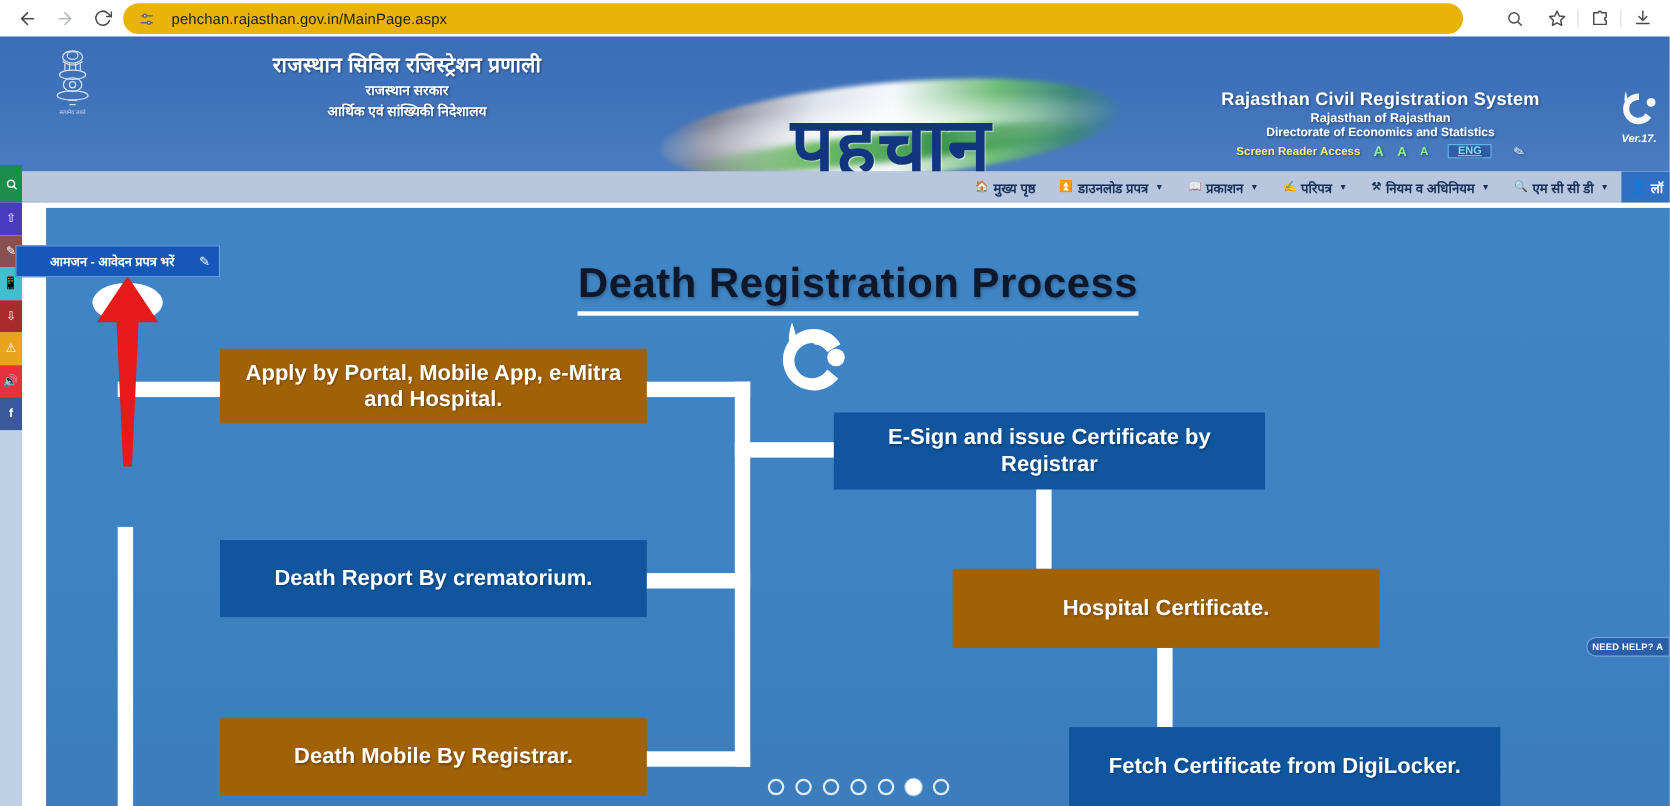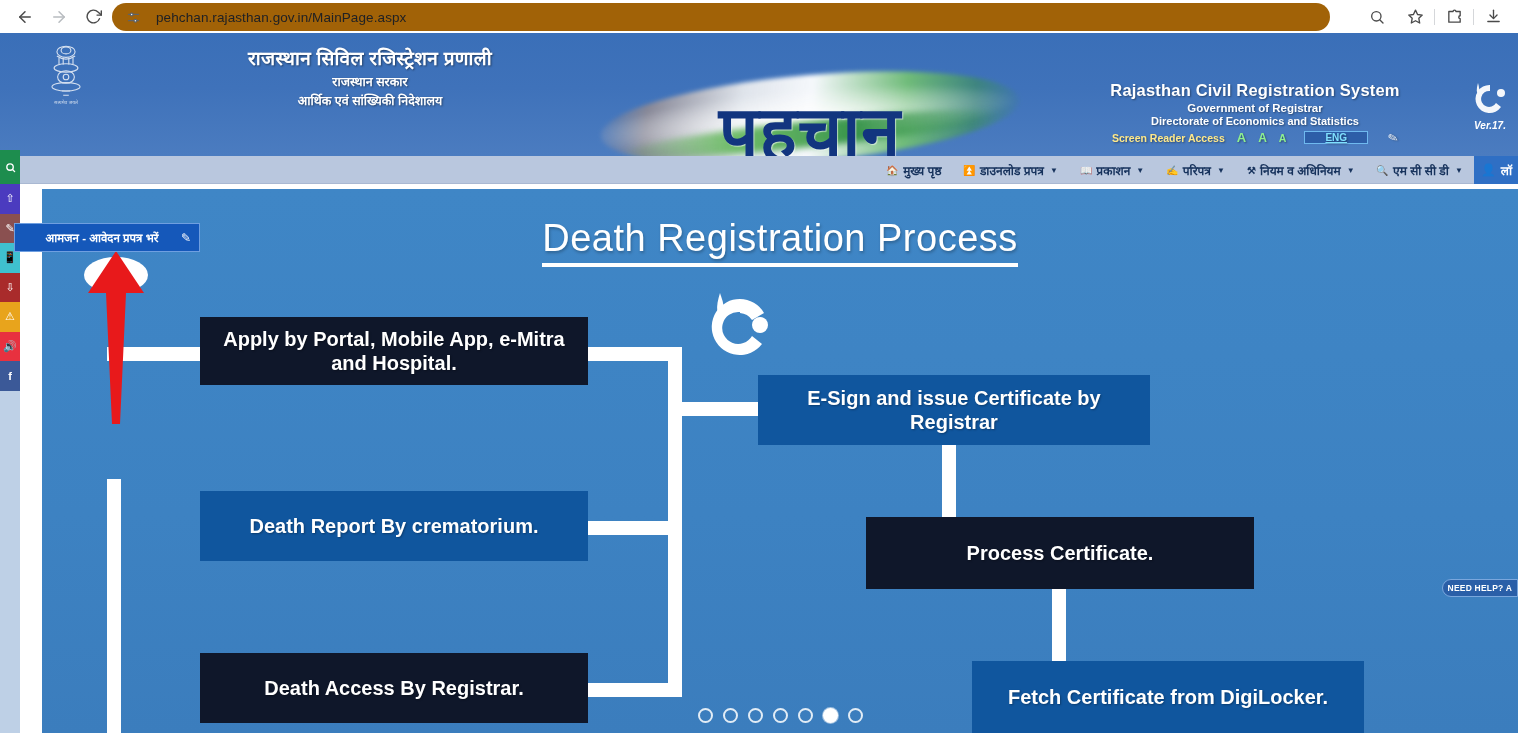--- a/index.html
+++ b/index.html
@@ -20,21 +20,21 @@
   .nav-btn {
     width: 34px; height: 33px;
     display: flex; align-items: center; justify-content: center;
     color: #4a4a4a;
   }
   .nav-btn svg { display: block; }
   .nav-back { margin-left: 8px; }
   .omnibox {
     position: absolute; left: 112px; top: 3px;
     width: 1218px; height: 28px;
-    background: #a16207;
+    background: #eab308;
     border-radius: 14px;
     display: flex; align-items: center;
   }
   .omnibox-icon {
     width: 26px; height: 26px; margin-left: 8px;
     display: flex; align-items: center; justify-content: center;
     color: #5f6368;
   }
   .omnibox-url {
     margin-left: 10px;
@@ -123,21 +123,21 @@
   .hdr-access {
     margin-top: 3px; display: flex; align-items: center;
     justify-content: center; gap: 12px; font-size: 10.5px;
   }
   .hdr-access .sra { color: #ffe98a; font-weight: bold; }
   .sz { color: #8ef08e; font-weight: bold; font-size: 12px; }
   .sz.s1 { font-size: 13px; }
   .sz.s3 { font-size: 10.5px; }
   .lang-pill {
     background: #2d5ea8; color: #7fe0ff; border: 1px solid #6fb9ef;
-    padding: 0 20px; font-size: 10px; font-weight: bold;
+    padding: 0 8px; font-size: 10px; font-weight: bold;
     text-decoration: underline; margin-left: 6px;
   }
   .pen-ico { margin-left: 8px; color: #e8eef7; font-size: 12px; transform: rotate(-15deg); }
 
   .hdr-far {
     position: absolute; right: 2px; top: 46px;
     width: 52px; text-align: center; color: #ffffff;
   }
   .hdr-far .ico { font-size: 40px; line-height: 38px; opacity: .95; }
   .hdr-far .ver { font-size: 10px; font-weight: bold; margin-top: -2px; font-style: italic; }
@@ -192,44 +192,44 @@
     width: 1476px; height: 544px;
     background: #3f86c6;
     overflow: hidden;
   }
   .slider-bg {
     position: absolute; inset: 0;
     background: linear-gradient(180deg,#3f86c6 0%, #3d82c2 60%, #3b7dbd 100%);
   }
 
   .slide-title {
-    position: absolute; left: 0; top: 28px; width: 1476px;
+    position: absolute; left: 0; top: 48px; width: 1476px;
     text-align: center;
-    font-size: 38px; font-weight: normal; color: #ffffff;
+    font-size: 38px; font-weight: bold; color: #0f172a;
     letter-spacing: .5px;
     text-shadow: 1px 2px 3px rgba(0,0,0,.25);
   }
   .slide-title span { border-bottom: 4px solid #ffffff; padding-bottom: 4px; }
 
   .cycle-icon {
     position: absolute; left: 648px; top: 98px;
     width: 100px; height: 78px; color: #ffffff;
   }
 
   .fbox {
     position: absolute;
     display: flex; align-items: center; justify-content: center;
     text-align: center;
     color: #ffffff;
     font-size: 20px; font-weight: bold;
     line-height: 1.22;
     padding: 6px 10px;
     text-shadow: 1px 1px 2px rgba(0,0,0,.3);
   }
-  .fbox.light { background: #0f172a; }
+  .fbox.light { background: #a16207; }
   .fbox.dark  { background: #10569e; }
 
   .conn { position: absolute; background: #ffffff; }
 
   .arrow-annot {
     position: absolute; left: 58px; top: 216px;
     width: 120px; height: 180px; z-index: 30;
   }
 
   .dots {
@@ -375,21 +375,21 @@
     </div>
 
     <div class="logo-band">
       <div class="swoosh"></div>
       <div class="swoosh2"></div>
       <div class="logo-text">पहचान</div>
     </div>
 
     <div class="hdr-right">
       <div class="r1">Rajasthan Civil Registration System</div>
-      <div class="r2">Government of Registrar</div>
+      <div class="r2">Rajasthan of Rajasthan</div>
       <div class="r3">Directorate of Economics and Statistics</div>
       <div class="hdr-access">
         <span class="sra">Screen Reader Access</span>
         <span class="sz s1">A</span>
         <span class="sz">A</span>
         <span class="sz s3">A</span>
         <span class="lang-pill">ENG</span>
         <span class="pen-ico">✎</span>
       </div>
     </div>
@@ -490,27 +490,27 @@
     <div class="conn" style="left:900px; top:255px; width:14px; height:75px;"></div>
     <div class="conn" style="left:1010px; top:400px; width:14px; height:72px;"></div>
 
     <div class="fbox light" style="left:158px; top:128px; width:388px; height:68px;">
       <span>Apply by Portal, Mobile App, e-Mitra and Hospital.</span>
     </div>
     <div class="fbox dark" style="left:158px; top:302px; width:388px; height:70px;">
       <span>Death Report By crematorium.</span>
     </div>
     <div class="fbox light" style="left:158px; top:464px; width:388px; height:70px;">
-      <span>Death Access By Registrar.</span>
+      <span>Death Mobile By Registrar.</span>
     </div>
     <div class="fbox dark" style="left:716px; top:186px; width:392px; height:70px;">
       <span>E-Sign and issue Certificate by Registrar</span>
     </div>
     <div class="fbox light" style="left:824px; top:328px; width:388px; height:72px;">
-      <span>Process Certificate.</span>
+      <span>Hospital Certificate.</span>
     </div>
     <div class="fbox dark" style="left:930px; top:472px; width:392px; height:72px;">
       <span>Fetch Certificate from DigiLocker.</span>
     </div>
 
     <div class="dots">
       <div class="dot"></div>
       <div class="dot"></div>
       <div class="dot"></div>
       <div class="dot"></div>

